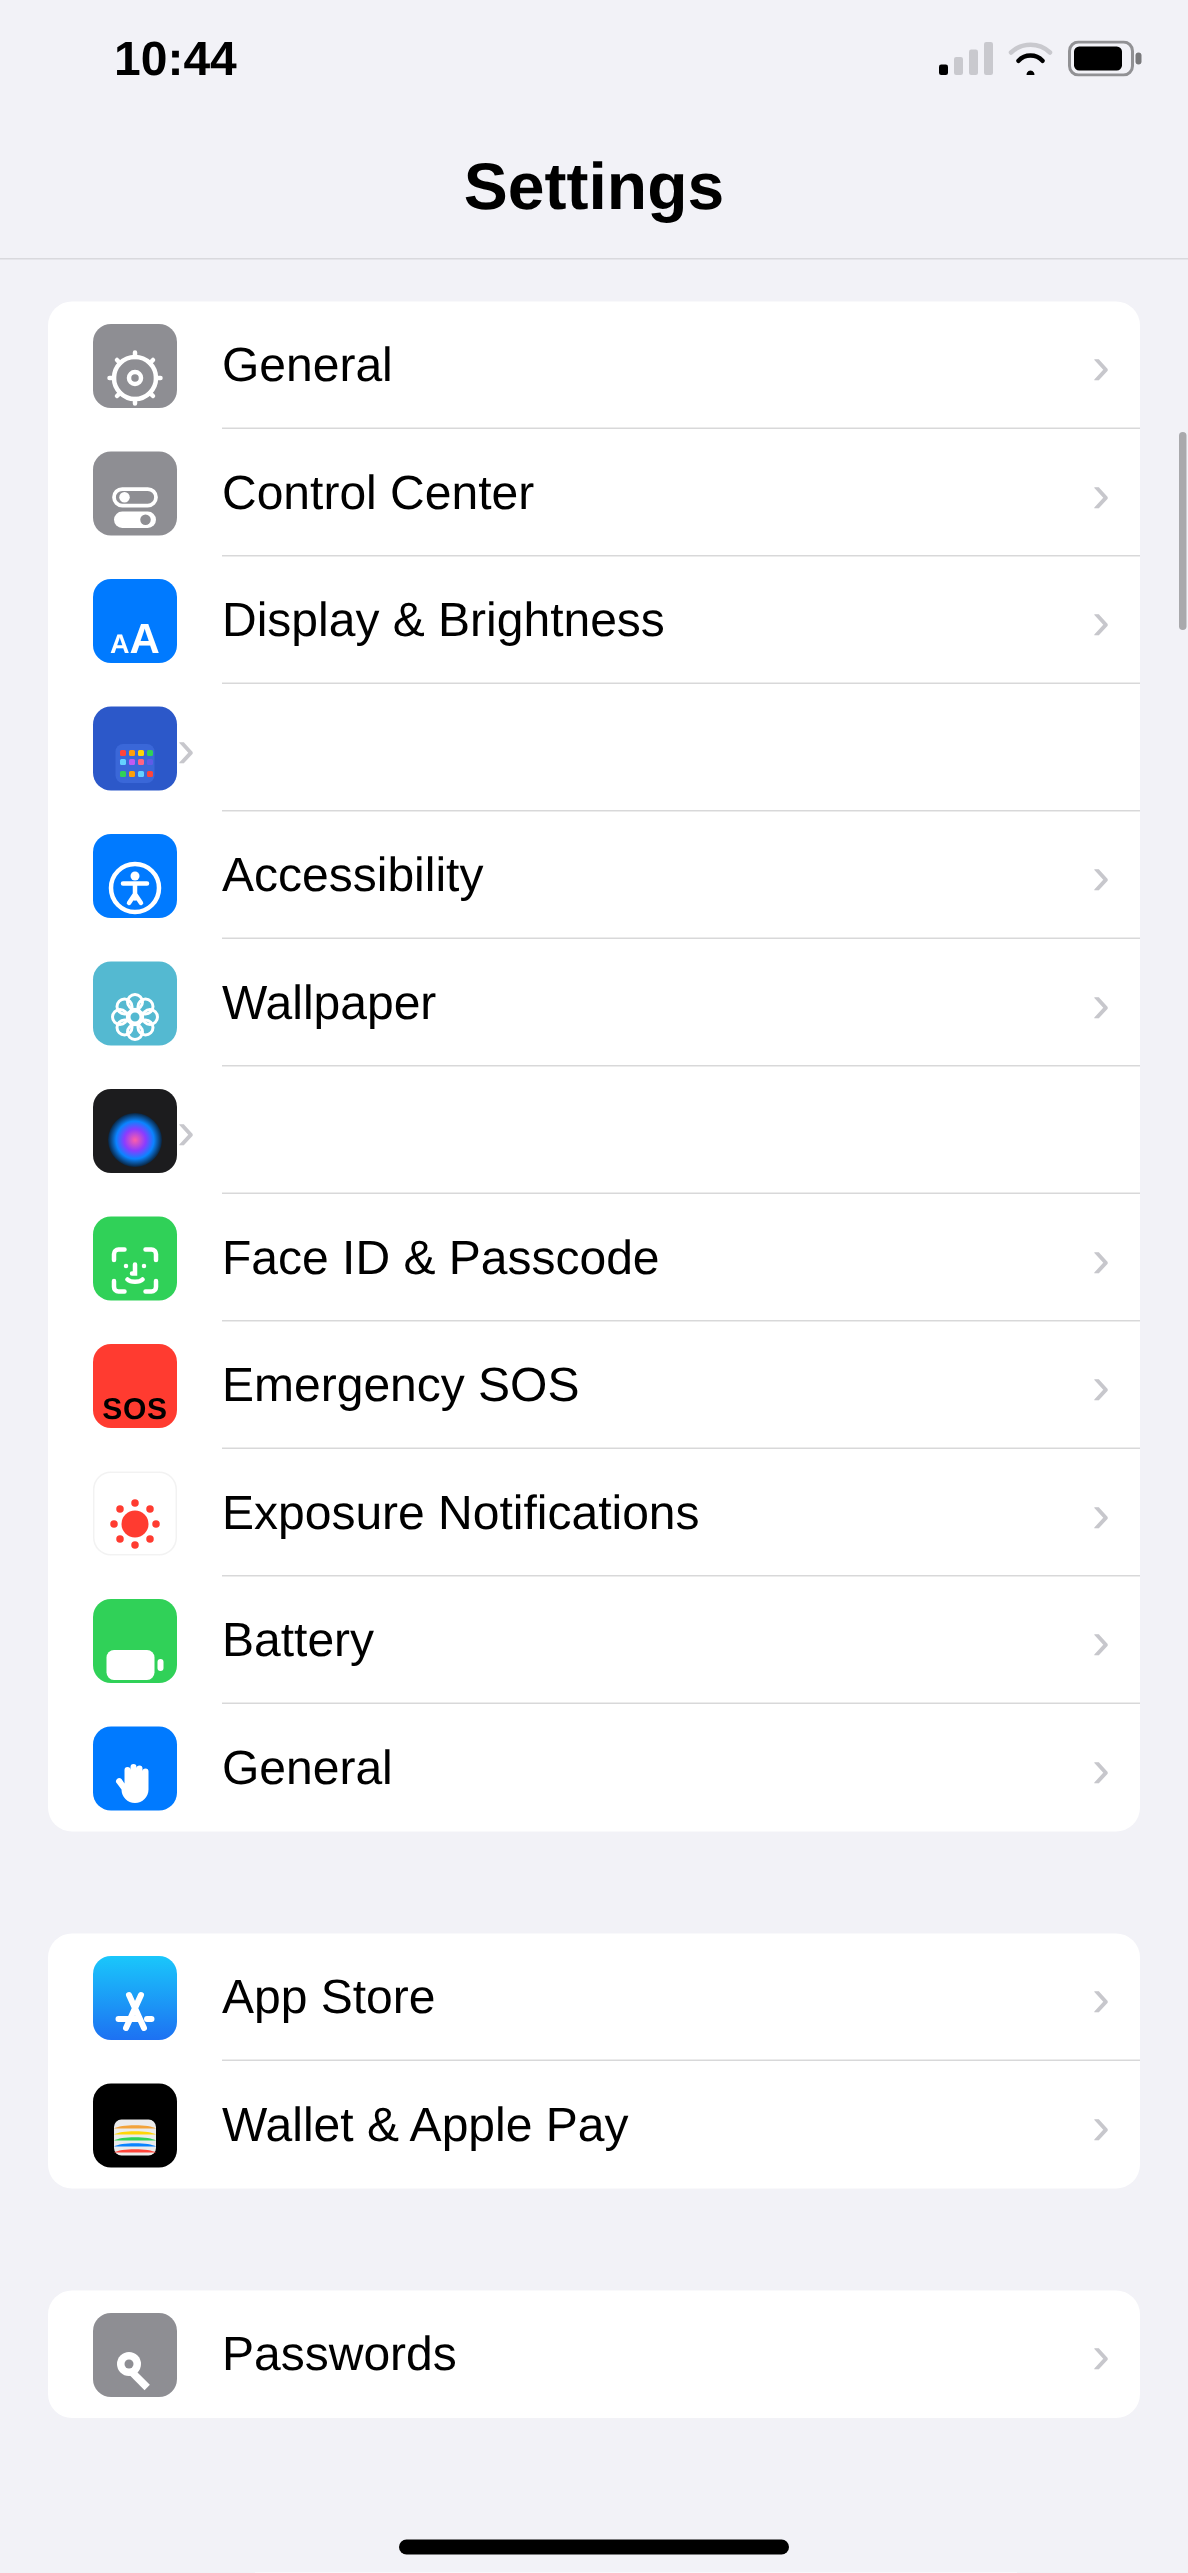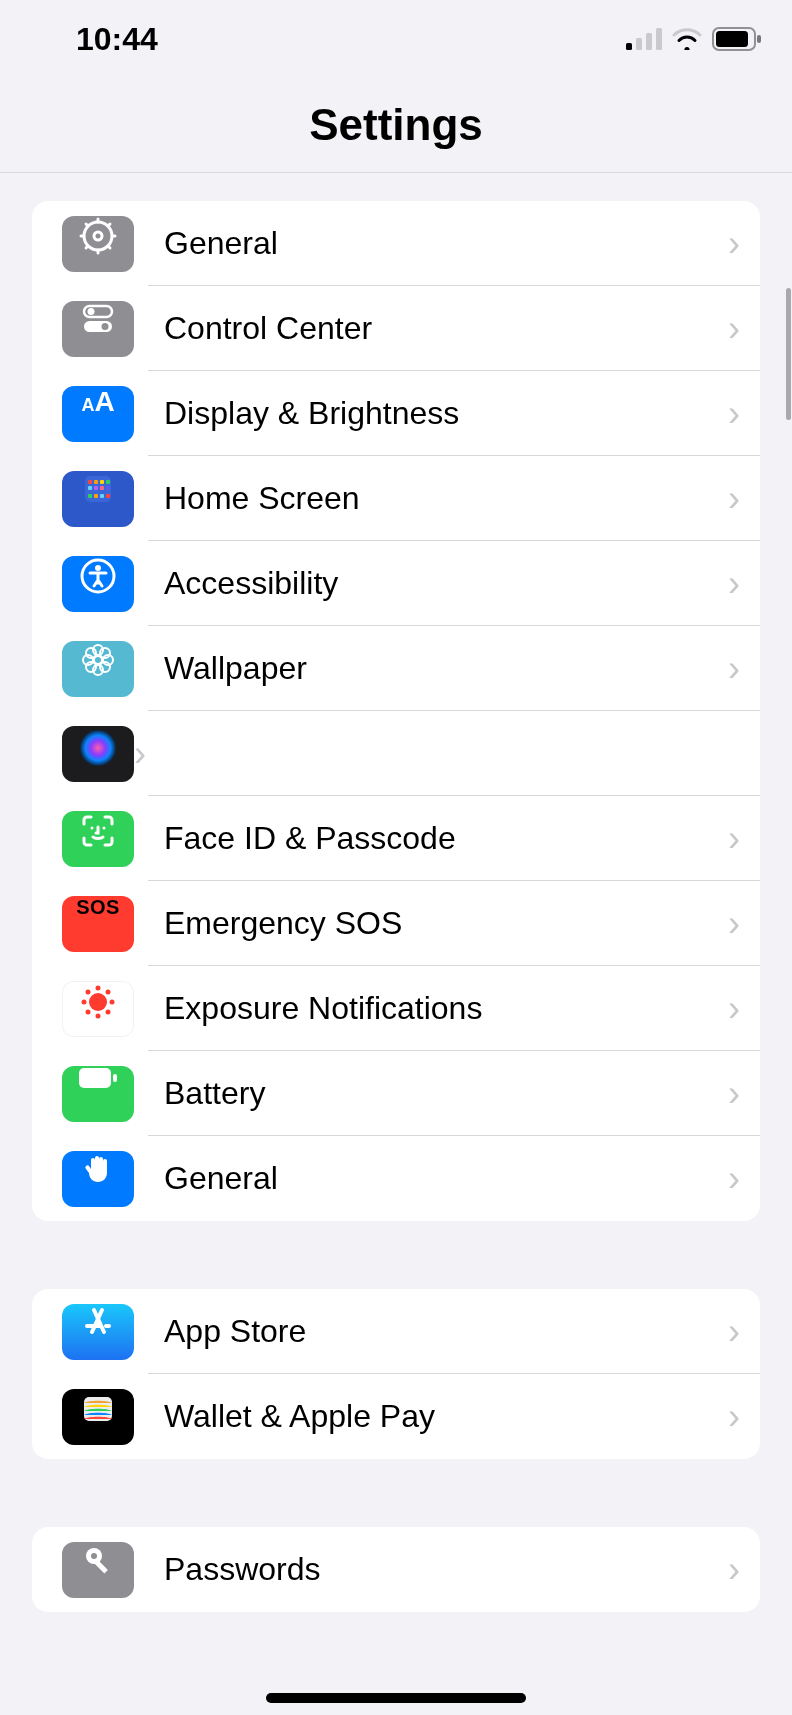--- a/index.html
+++ b/index.html
@@ -60,26 +60,26 @@
   .row:not(:last-child)::after {
     content: "";
     position: absolute;
     left: 116px;
     right: 0;
     bottom: 0;
     height: 1px;
     background: rgba(60,60,67,0.2);
   }
   .icon-box {
-    width: 72px;
+    width: 56px;
     height: 56px;
     border-radius: 12px;
     flex-shrink: 0;
     display: flex;
-    align-items: flex-start;
+    align-items: flex-end;
     justify-content: center;
     color: #fff;
     font-weight: 700;
   }
   .row-label {
     flex: 1;
     font-size: 32px;
     color: #000;
     margin-left: 30px;
   }
@@ -201,21 +201,20 @@
         <rect x="8" y="15" width="4" height="4" rx="1" fill="#64d2ff"></rect>
             <rect x="14" y="15" width="4" height="4" rx="1" fill="#bf5af2"></rect>
             <rect x="20" y="15" width="4" height="4" rx="1" fill="#ff6482"></rect>
             <rect x="26" y="15" width="4" height="4" rx="1" fill="#5e5ce6"></rect>
         <rect x="8" y="23" width="4" height="4" rx="1" fill="#30d158"></rect>
             <rect x="14" y="23" width="4" height="4" rx="1" fill="#ff9f0a"></rect>
             <rect x="20" y="23" width="4" height="4" rx="1" fill="#64d2ff"></rect>
             <rect x="26" y="23" width="4" height="4" rx="1" fill="#ff453a"></rect>
         </svg>
       </div>
-      <div class="row-label">Home Screen</div>
       <div class="chevron">›</div>
     </div>
 
     <div class="row">
       <div class="icon-box bg-blue">
         <svg width="40" height="40" viewBox="0 0 40 40">
             <circle cx="20" cy="20" r="16" fill="none" stroke="#fff" stroke-width="3"></circle>
             <circle cx="20" cy="12" r="3" fill="#fff"></circle>
             <path d="M12 17h16M20 17v10M16 30l4-6 4 6" stroke="#fff" stroke-width="3" stroke-linecap="round" fill="none"></path>
           </svg>

